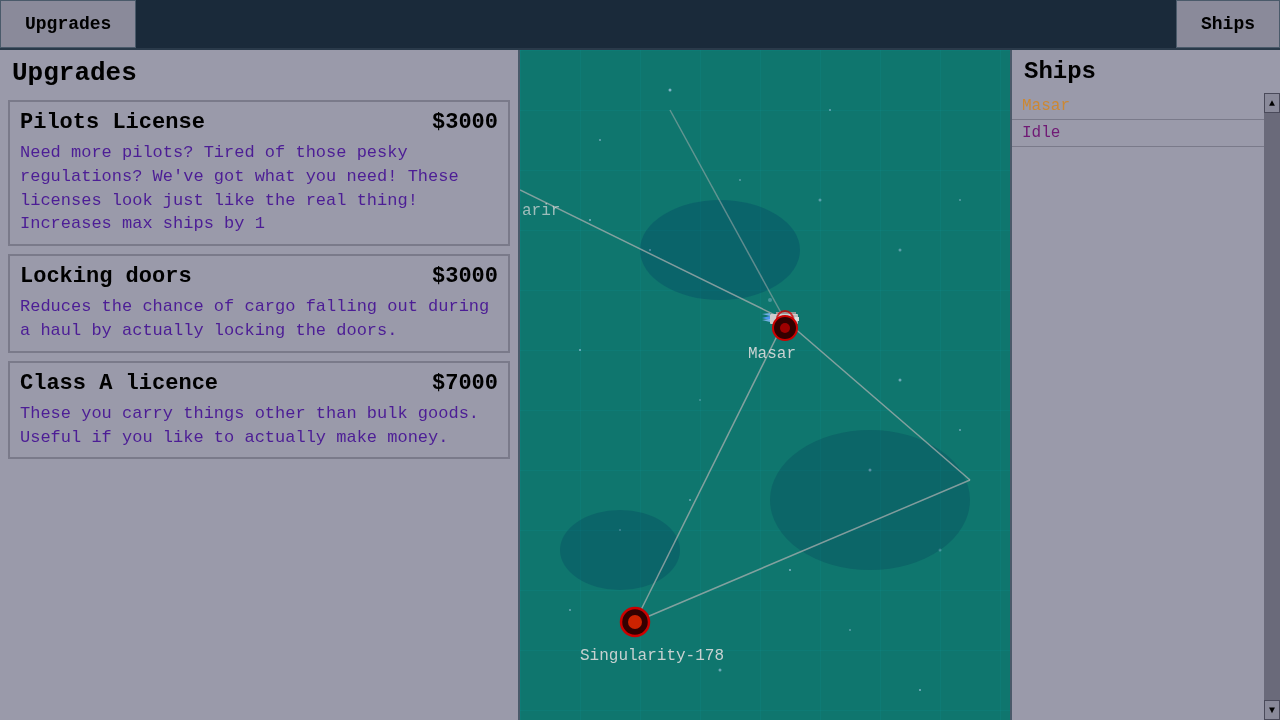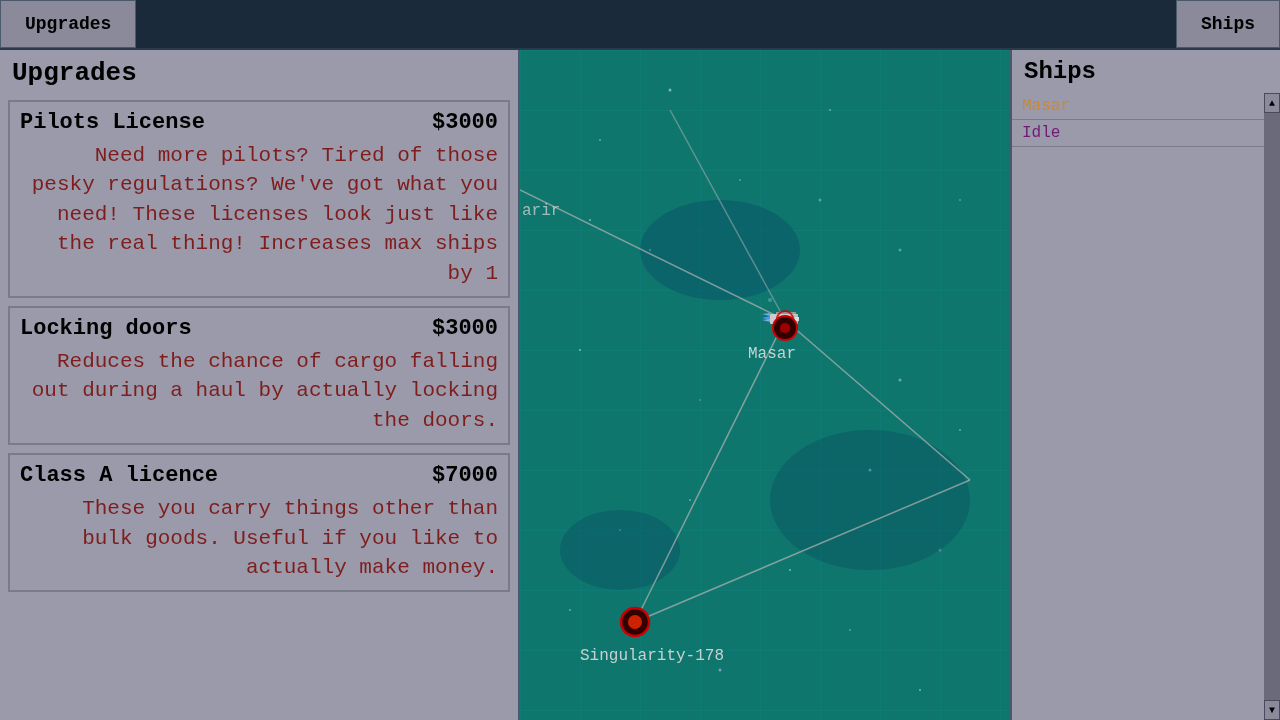--- a/index.html
+++ b/index.html
@@ -61,41 +61,40 @@
       font-weight: bold;
       color: #000;
       padding: 8px 12px;
     }
     .upgrade-card {
       background: #9a9aaa;
       border: 2px solid #7a7a8a;
       margin: 4px 8px;
       padding: 8px 10px;
       cursor: pointer;
-      text-align: right;
     }
     .upgrade-card-header {
       display: flex;
       justify-content: space-between;
       align-items: baseline;
       margin-bottom: 6px;
     }
     .upgrade-name {
       font-size: 22px;
       font-weight: bold;
       color: #000;
     }
     .upgrade-price {
       font-size: 22px;
       font-weight: bold;
       color: #000000;
     }
     .upgrade-desc {
-      font-size: 21px;
-      color: #7f1d1d;
+      font-size: 17px;
+      color: #4c1d95;
       line-height: 1.4;
     }
 
     
     #map-panel {
       flex: 1;
       position: relative;
       background: #0f766e;
       overflow: hidden;
     }

